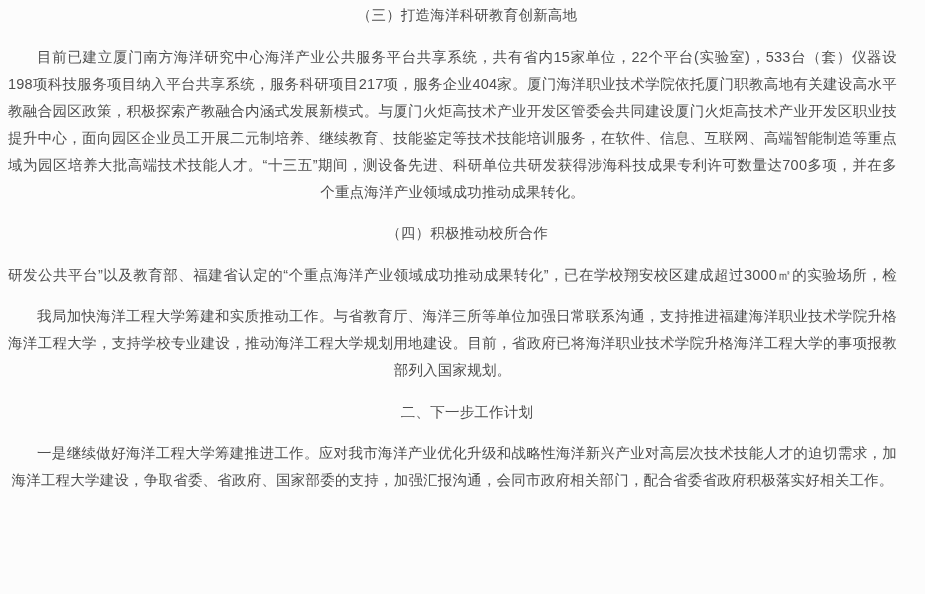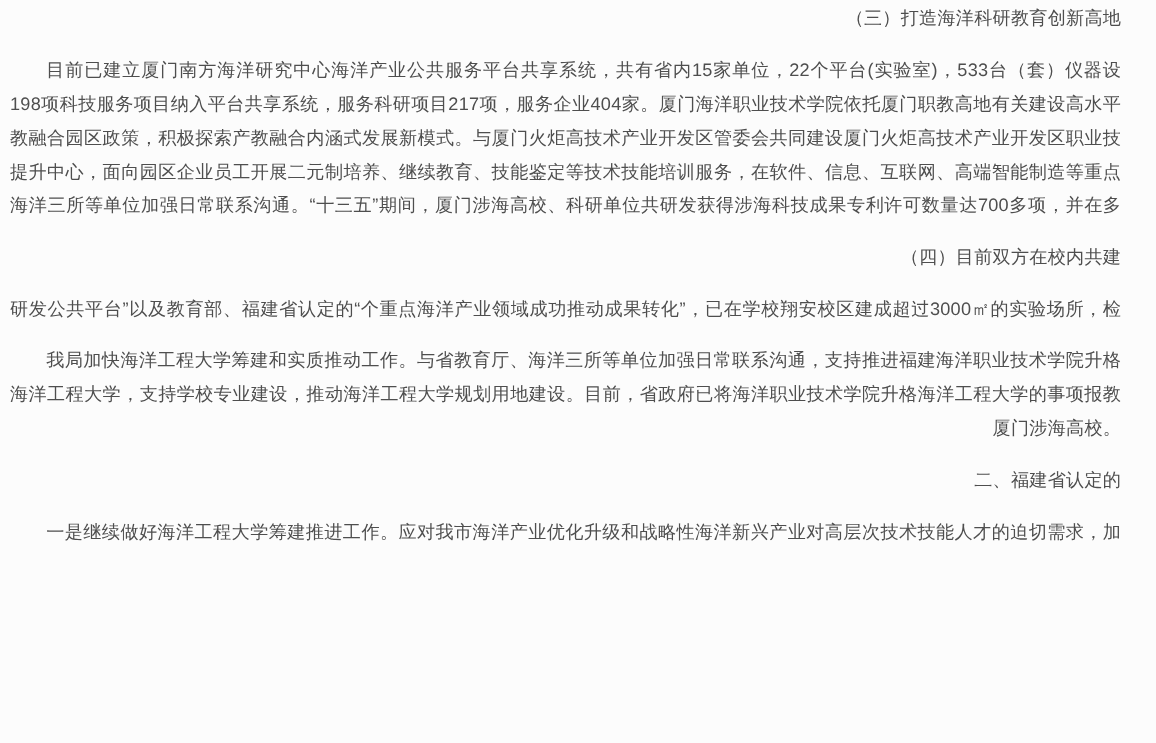--- a/index.html
+++ b/index.html
@@ -23,21 +23,21 @@
     font-weight: 400;
   }
   .para {
     margin: 0;
     padding: 0;
   }
   .ln {
     height: 27px;
     line-height: 27px;
     overflow: hidden;
-    text-align: right;
+    text-align: center;
     letter-spacing: 0.2px;
   }
   .ln.first {
     text-indent: 2em;
   }
   .ln.fill {
     text-align: justify;
     text-align-last: justify;
   }
 </style>
@@ -50,52 +50,54 @@
     </p>
     <div class="ln first">（三）打造海洋科研教育创新高地</div>
   <p></p>
 
   <p class="para">
     </p>
     <div class="ln first fill">目前已建立厦门南方海洋研究中心海洋产业公共服务平台共享系统，共有省内15家单位，22个平台(实验室)，533台（套）仪器设备，</div>
     <div class="ln fill">198项科技服务项目纳入平台共享系统，服务科研项目217项，服务企业404家。厦门海洋职业技术学院依托厦门职教高地有关建设高水平产</div>
     <div class="ln fill">教融合园区政策，积极探索产教融合内涵式发展新模式。与厦门火炬高技术产业开发区管委会共同建设厦门火炬高技术产业开发区职业技能</div>
     <div class="ln fill">提升中心，面向园区企业员工开展二元制培养、继续教育、技能鉴定等技术技能培训服务，在软件、信息、互联网、高端智能制造等重点领</div>
-    <div class="ln fill">海洋三所等单位加强日常联系沟通。“十三五”期间，厦门涉海高校、科研单位共研发获得涉海科技成果专利许可数量达700多项，并在多</div>
+    <div class="ln fill">域为园区培养大批高端技术技能人才。“十三五”期间，测设备先进、科研单位共研发获得涉海科技成果专利许可数量达700多项，并在多</div>
+    <div class="ln">个重点海洋产业领域成功推动成果转化。</div>
   <p></p>
 
   <p class="para">
     </p>
-    <div class="ln first">（四）目前双方在校内共建</div>
+    <div class="ln first">（四）积极推动校所合作</div>
   <p></p>
 
   <p class="para">
     </p>
     <div class="ln fill">研发公共平台”以及教育部、福建省认定的“个重点海洋产业领域成功推动成果转化”，已在学校翔安校区建成超过3000㎡的实验场所，检</div>
   <p></p>
 
   <p class="para">
     </p>
   <p></p>
 
   <p class="para">
     </p>
     <div class="ln first fill">我局加快海洋工程大学筹建和实质推动工作。与省教育厅、海洋三所等单位加强日常联系沟通，支持推进福建海洋职业技术学院升格为</div>
     <div class="ln fill">海洋工程大学，支持学校专业建设，推动海洋工程大学规划用地建设。目前，省政府已将海洋职业技术学院升格海洋工程大学的事项报教育</div>
-    <div class="ln">厦门涉海高校。</div>
+    <div class="ln">部列入国家规划。</div>
   <p></p>
 
   <p class="para">
     </p>
-    <div class="ln first">二、福建省认定的</div>
+    <div class="ln first">二、下一步工作计划</div>
   <p></p>
 
   <p class="para">
     </p>
     <div class="ln first fill">一是继续做好海洋工程大学筹建推进工作。应对我市海洋产业优化升级和战略性海洋新兴产业对高层次技术技能人才的迫切需求，加快</div>
+    <div class="ln">海洋工程大学建设，争取省委、省政府、国家部委的支持，加强汇报沟通，会同市政府相关部门，配合省委省政府积极落实好相关工作。</div>
   <p></p>
 
   <p class="para">
     </p>
 
   <p></p>
 
   <p class="para">
     </p>
 

